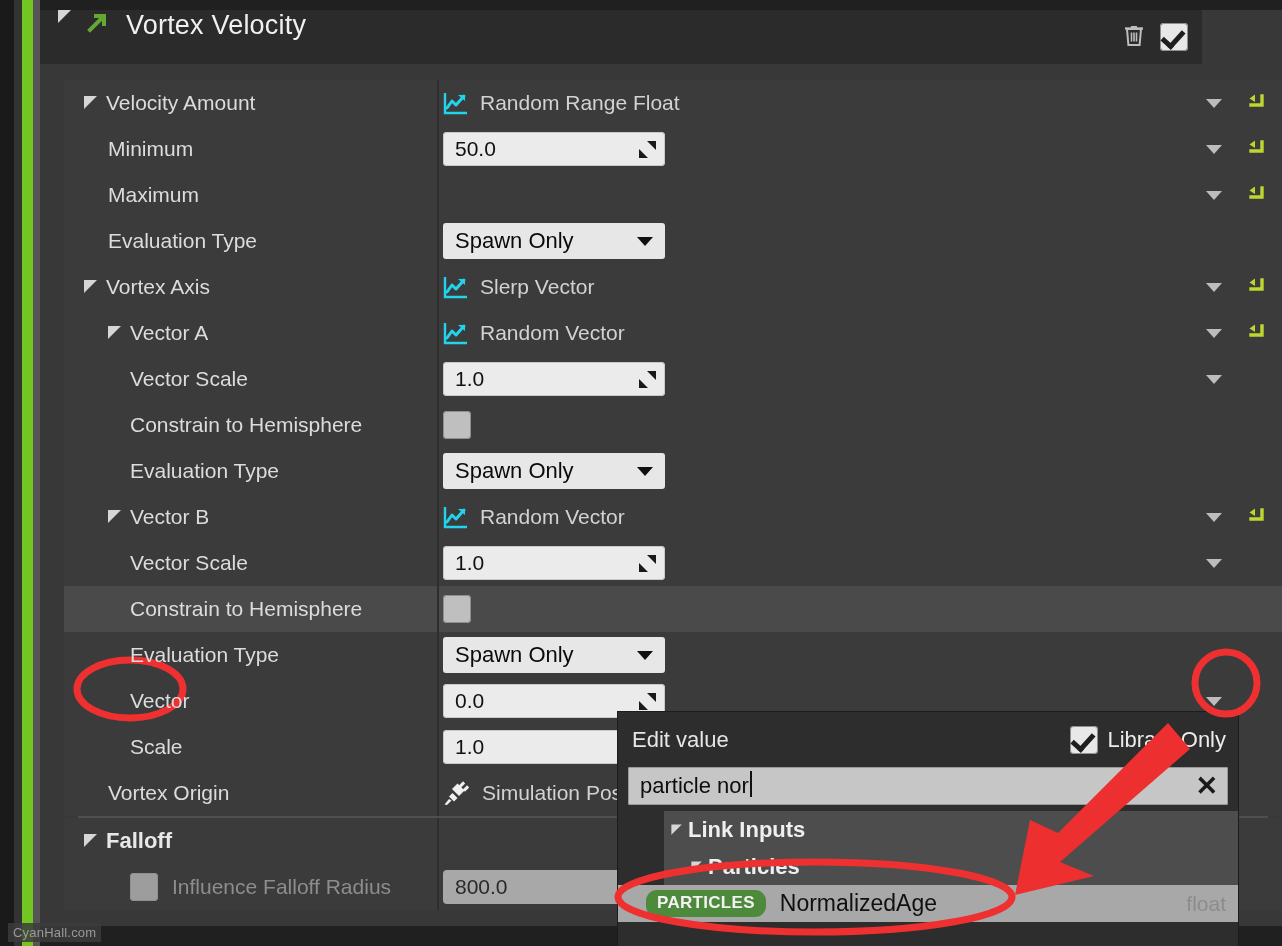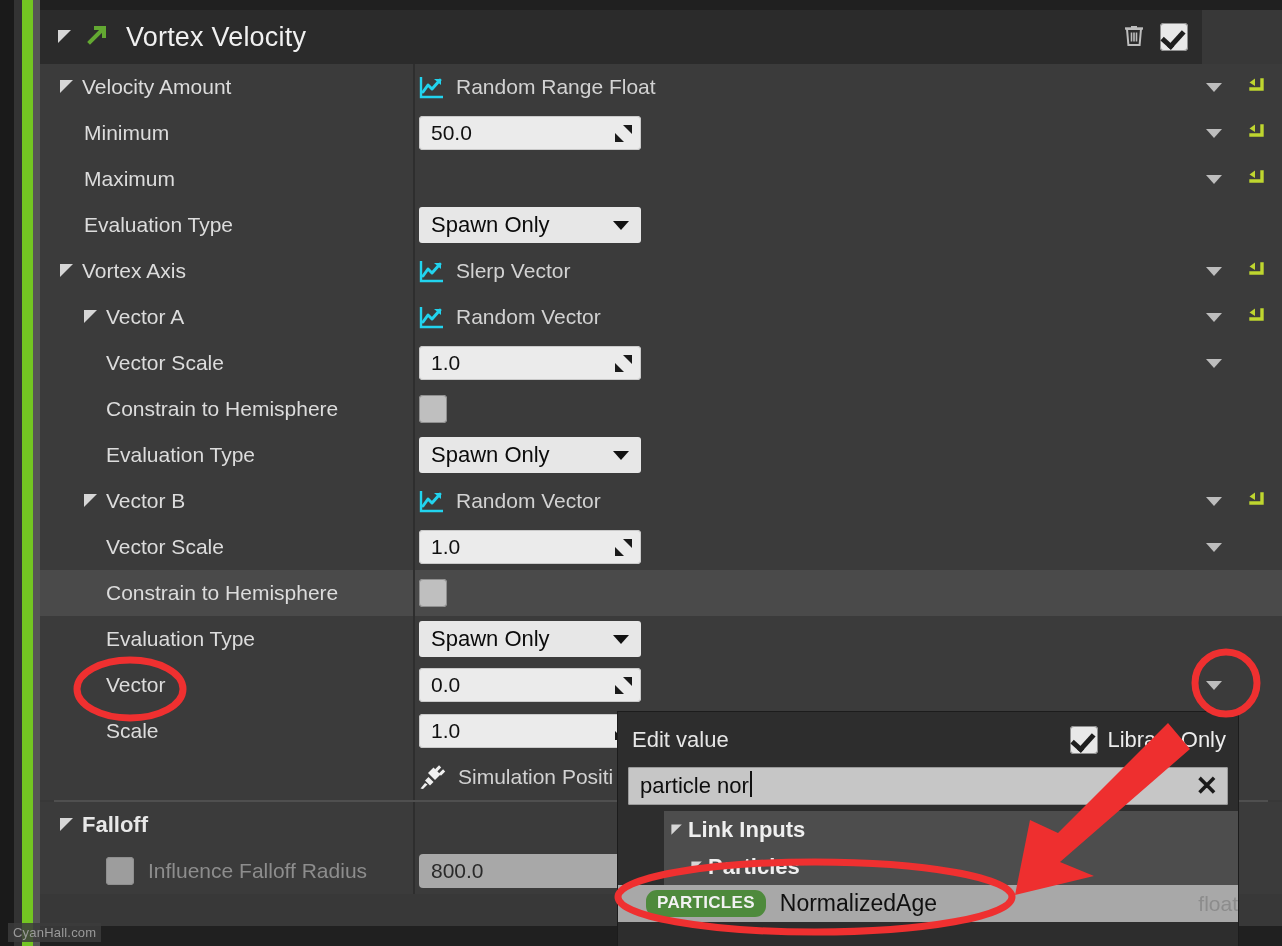--- a/index.html
+++ b/index.html
@@ -17,42 +17,42 @@
   .rail-mid    { position:absolute; left:14px; top:0; width:8px;  height:946px; background:#333333; }
   .rail-green  { position:absolute; left:22px; top:0; width:11px; height:946px; background:#73c522; }
   .rail-gray   { position:absolute; left:33px; top:0; width:7px;  height:946px; background:#555555; }
 
   
   .panel { position:absolute; left:40px; top:10px; width:1242px; height:916px; background:#383838; }
 
   
   .hdr {
     position:absolute; left:0; top:0; width:1162px; height:54px;
-    background:#2b2b2b; display:flex; align-items:center;
+    background:#2b2b2b; display:flex; 
   }
   .hdr .tri { margin-left:18px; }
   .hdr .stackicon { margin-left:12px; }
   .hdr-title {
     margin-left:16px; color:#f0f0f0; font-size:27px; letter-spacing:.2px;
   }
   .hdr-right { position:absolute; right:14px; top:0; height:54px; display:flex; align-items:center; gap:12px; }
 
   .tri-down {
     width:0;height:0;border-left:8px solid transparent;border-right:8px solid transparent;
     border-top:9px solid #bdbdbd;
   }
   
   .caret { width:14px; height:14px; position:relative; flex:none; }
   .caret::before{
     content:""; position:absolute; left:0; top:0;
     border-left:13px solid #d6d6d6; border-bottom:13px solid transparent;
   }
 
   
-  .rows { position:absolute; left:0; top:54px; width:1242px; }
+  .rows { position:absolute; left:0; top:70px; width:1242px;padding-left:24px; }
   .row {
     position:relative; height:46px; display:flex; align-items:center;
     background:#3b3b3b;
   }
   .row.alt { background:#4a4a4a; }
   .row .lbl {
     color:#dcdcdc; font-size:21px; white-space:nowrap;
     position:relative; z-index:2;
   }
   .row .lbl.dim { color:#8d8d8d;text-align:right; }
@@ -147,21 +147,21 @@
   .tree { margin-top:6px;padding-left:46px; }
   .trow { height:37px; display:flex; align-items:center; background:#4d4d4d; }
   .trow.sel { background:#a8a8a8; }
   .trow .tlbl { color:#efefef; font-size:22px; font-weight:bold; }
   .trow .caret { transform:scale(.8); }
   .badge {
     background:#4e8a3c; color:#f2f2f2; font-size:17px; font-weight:bold;
     border-radius:11px; padding:3px 11px 4px; letter-spacing:.3px;
   }
   .ent-name { color:#101010; font-size:23px; }
-  .ent-type { color:#8c8c8c; font-size:21px; margin-left:auto; }
+  .ent-type { color:#8c8c8c; font-size:21px; margin-left:auto; padding-right:12px; }
 
   
   .ann { position:absolute; pointer-events:none; }
 
   .watermark {
     position:absolute; left:8px; bottom:4px;
     color:#9a9a9a; font-size:13px; background:rgba(60,60,60,.85);
     padding:2px 5px; letter-spacing:.2px;
   }
 </style>
@@ -482,20 +482,24 @@
               <span>1.0</span>
               <span class="spin"></span>
             </div>
           </div>
       <div class="rctl">
         <span style="width:16px"></span>
         <span style="width:22px"></span>
       </div>
     </div>
         <div class="row ">
+      <div class="lcol i1">
+
+        <span class="lbl" style="margin-left:0px">Vortex Origin</span>
+      </div>
       <div class="divider"></div>
       <div class="vcol">
             <div class="dyn">
             <span class="icon-plug">
     <svg width="28" height="26" viewBox="0 0 28 26">
       <g fill="#f0f0f0">
         <path d="M14.5 3.5 l7 7 -5.5 5.5 -7 -7 z"></path>
         <rect x="17.5" y="1.5" width="3" height="6" transform="rotate(45 19 4.5)"></rect>
         <rect x="21.5" y="5.5" width="3" height="6" transform="rotate(45 23 8.5)"></rect>
         <path d="M9.5 13 l5 5 -3.5 3.5 -5 -5 z"></path>

